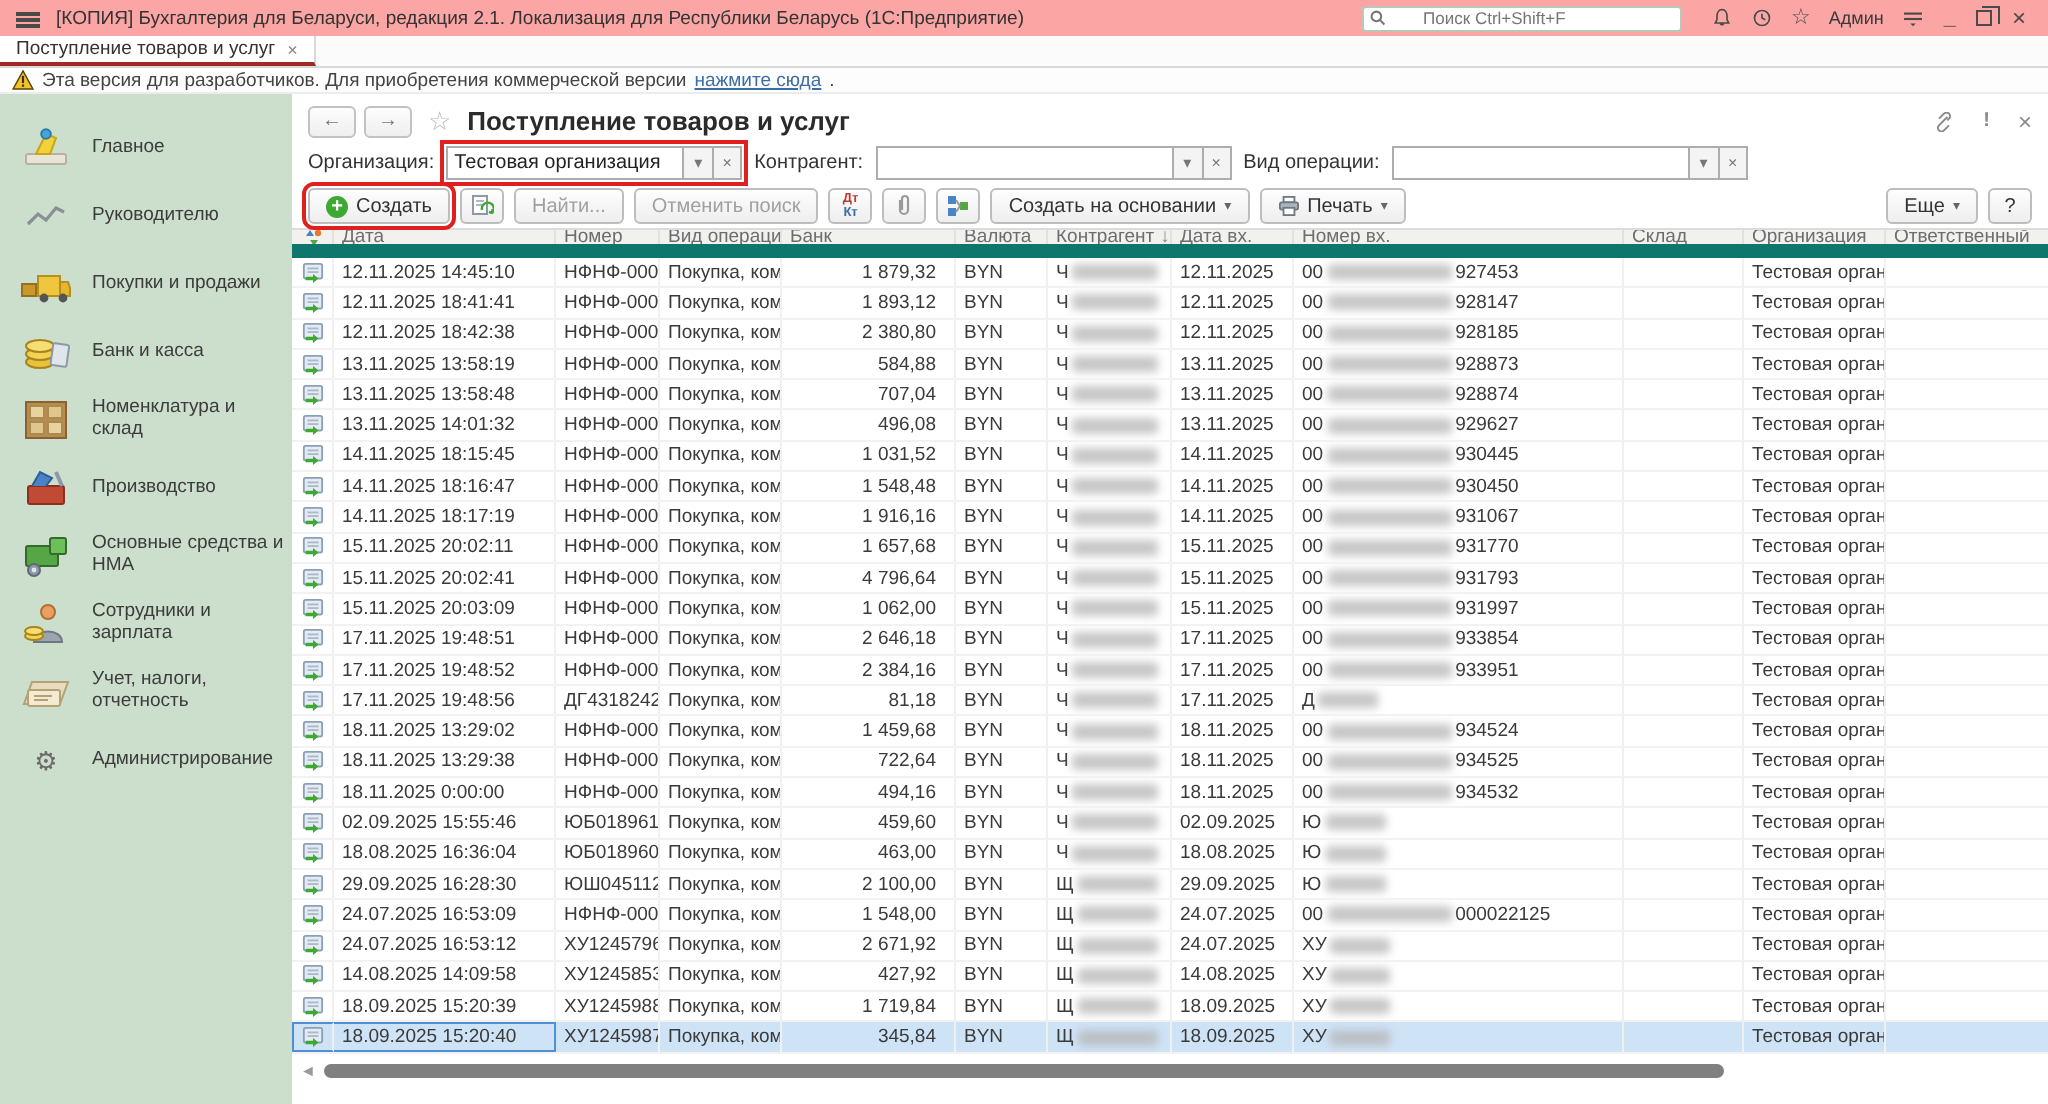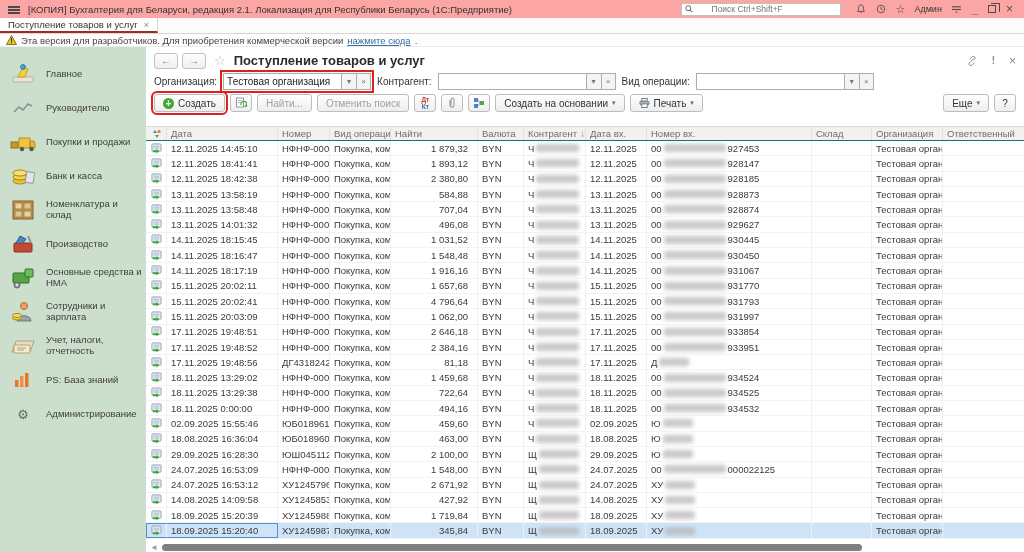--- a/index.html
+++ b/index.html
@@ -75,21 +75,21 @@
   .btn.iconbtn { width:22px; padding:0; justify-content:center; }
   .caret { font-size:7px; color:#666; }
   .tbar-spacer { flex:1; }
   .plus-ic { width:11px; height:11px; border-radius:50%; background:#3da832; color:#fff; font-size:10px;
     line-height:11px; text-align:center; font-weight:bold; }
   .dtkt { font-size:6.5px; line-height:1.1; font-weight:bold; text-align:center; }
   .dtkt .d { color:#c23b32; } .dtkt .k { color:#3a6ea5; }
 
   
   .theader { display:flex; height:15px; background:#f3f1ee; border-top:1px solid #dcdcdc;
-    border-bottom:1px solid #0f766e; font-size:9.5px; color:#6d6d6d;margin-top:12px; }
+    border-bottom:7px solid #0f766e; font-size:9.5px; color:#6d6d6d; }
   .theader .hc { border-right:1px solid #e4e1dd; padding:1px 4px; white-space:nowrap; overflow:hidden;
     display:flex; align-items:center; gap:3px; }
   .tbody { }
   .trow { display:flex; height:15.3px; font-size:9.5px; color:#3a3a3a; border-bottom:1px solid #f2f2f2;
     cursor:default; }
   .trow .c { border-right:1px solid #f0f0f0; padding:1px 4px; white-space:nowrap; overflow:hidden;
     display:flex; align-items:center; }
   .trow.selected { background:#cfe3f7; }
   .trow.selected .c-icon { border-top:1px solid #4d90d5; border-bottom:1px solid #4d90d5; border-left:1px solid #4d90d5; }
   .trow.selected .c-date { border-top:1px solid #4d90d5; border-bottom:1px solid #4d90d5; border-right:1px solid #4d90d5; }
@@ -275,30 +275,20 @@
           <svg width="26" height="20" viewBox="0 0 26 20">
             <path d="M2 16 L6 5 L24 5 L20 16 Z" fill="#e8dbc0" stroke="#b3a278"></path>
             <rect x="4" y="9" width="16" height="8" rx="1" fill="#f4ead2" stroke="#b3a278"></rect>
             <line x1="7" y1="12" x2="16" y2="12" stroke="#b3a278"></line>
             <line x1="7" y1="14" x2="14" y2="14" stroke="#b3a278"></line>
           </svg>
         </span>
       <span class="lbl">Учет, налоги, отчетность</span>
     </div>
     <div class="side-item">
-      <span class="ic">
-          <svg width="20" height="16" viewBox="0 0 20 16">
-            <rect x="2" y="8" width="3.5" height="7" fill="#e8762c"></rect>
-            <rect x="7" y="4" width="3.5" height="11" fill="#f09140"></rect>
-            <rect x="12" y="1" width="3.5" height="14" fill="#e8762c"></rect>
-          </svg>
-        </span>
-      <span class="lbl">PS: База знаний</span>
-    </div>
-    <div class="side-item">
       <span class="ic gear">⚙</span>
       <span class="lbl">Администрирование</span>
     </div>
   </div>
 
   <div class="content">
 
     <div class="form-head">
       <span class="navbtn">←</span>
       <span class="navbtn">→</span>
@@ -392,21 +382,21 @@
       <div class="hc w-icon">
         <svg width="10" height="10" viewBox="0 0 10 10">
             <path d="M2 4 L4 1 L6 4 Z" fill="#4a84c4"></path>
             <path d="M4 6 L6 9 L8 6 Z" fill="#57a646"></path>
             <circle cx="8" cy="2.5" r="1.6" fill="#e8762c"></circle>
           </svg>
       </div>
       <div class="hc w-date">Дата</div>
       <div class="hc w-num">Номер</div>
       <div class="hc w-op">Вид операции</div>
-      <div class="hc w-sumh">Найти</div>
+      <div class="hc w-sumh">Банк</div>
       <div class="hc w-cur">Валюта</div>
       <div class="hc w-contr" style="justify-content:space-between;">
         <span>Контрагент</span>
         <span style="color:#8a8a8a;">↓</span>
       </div>
       <div class="hc w-datein">Дата вх.</div>
       <div class="hc w-numin">Номер вх.</div>
       <div class="hc w-sklad">Склад</div>
       <div class="hc w-org">Организация</div>
       <div class="hc w-resp">Ответственный</div>

